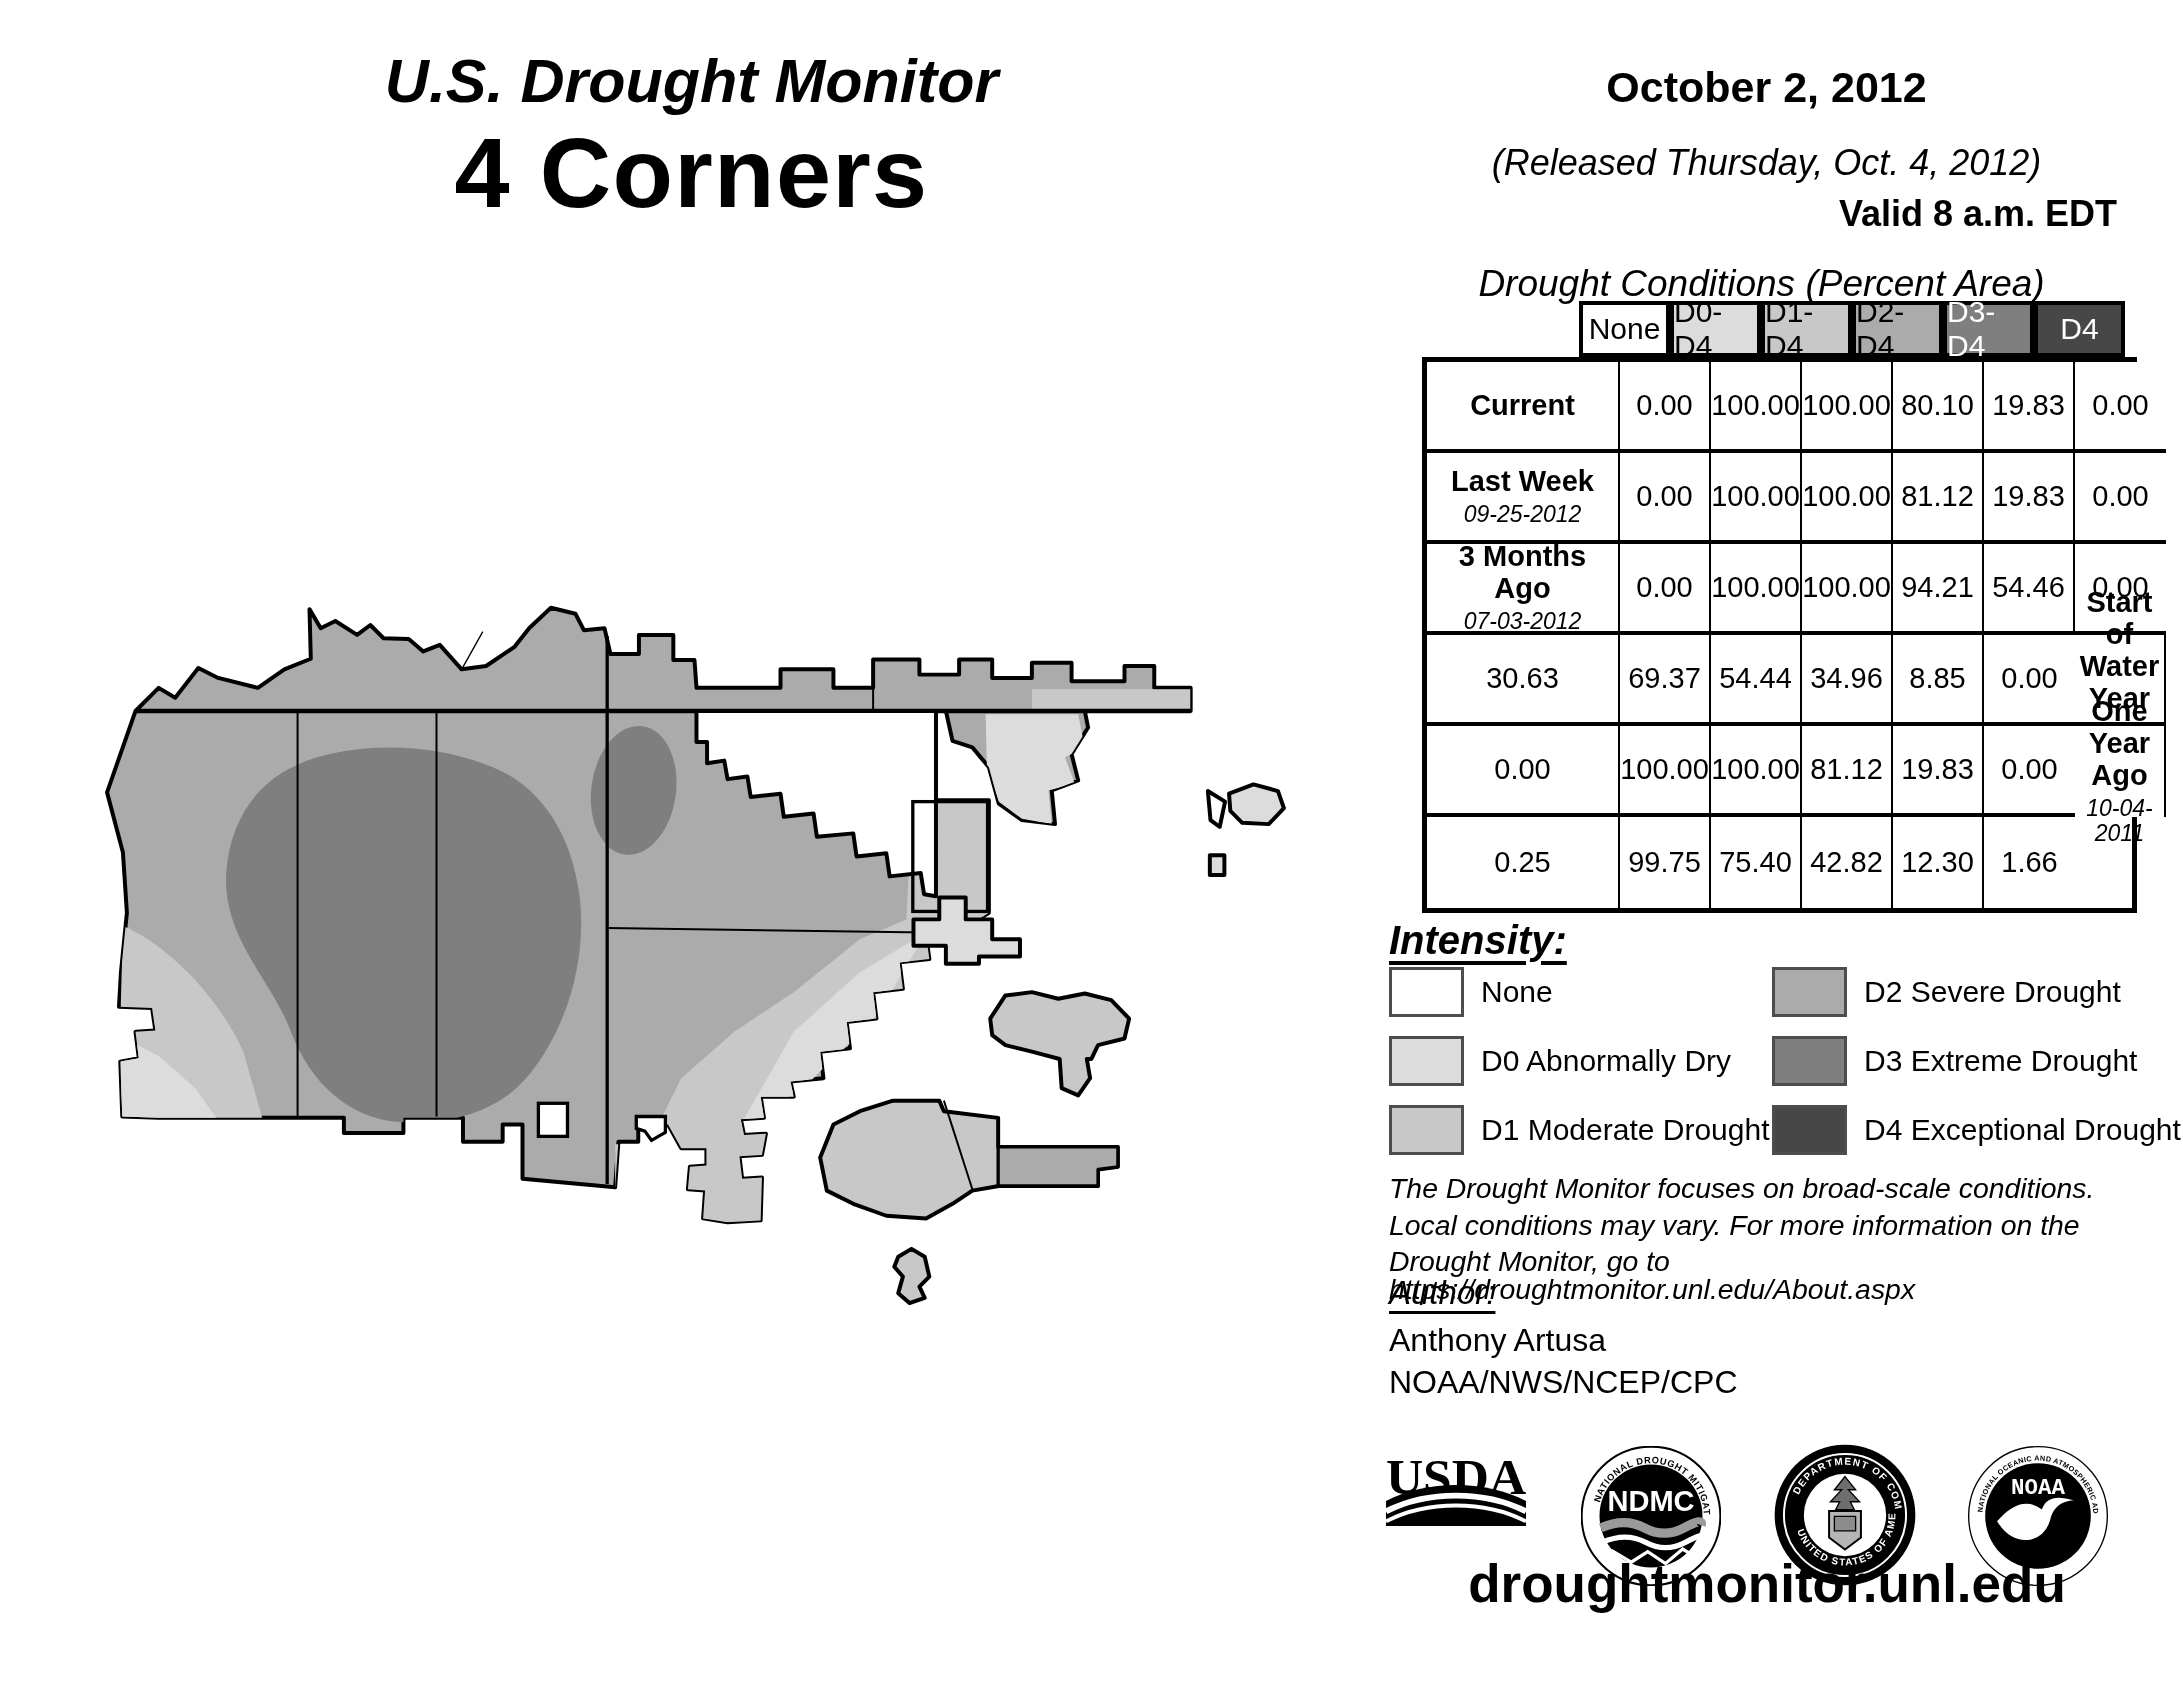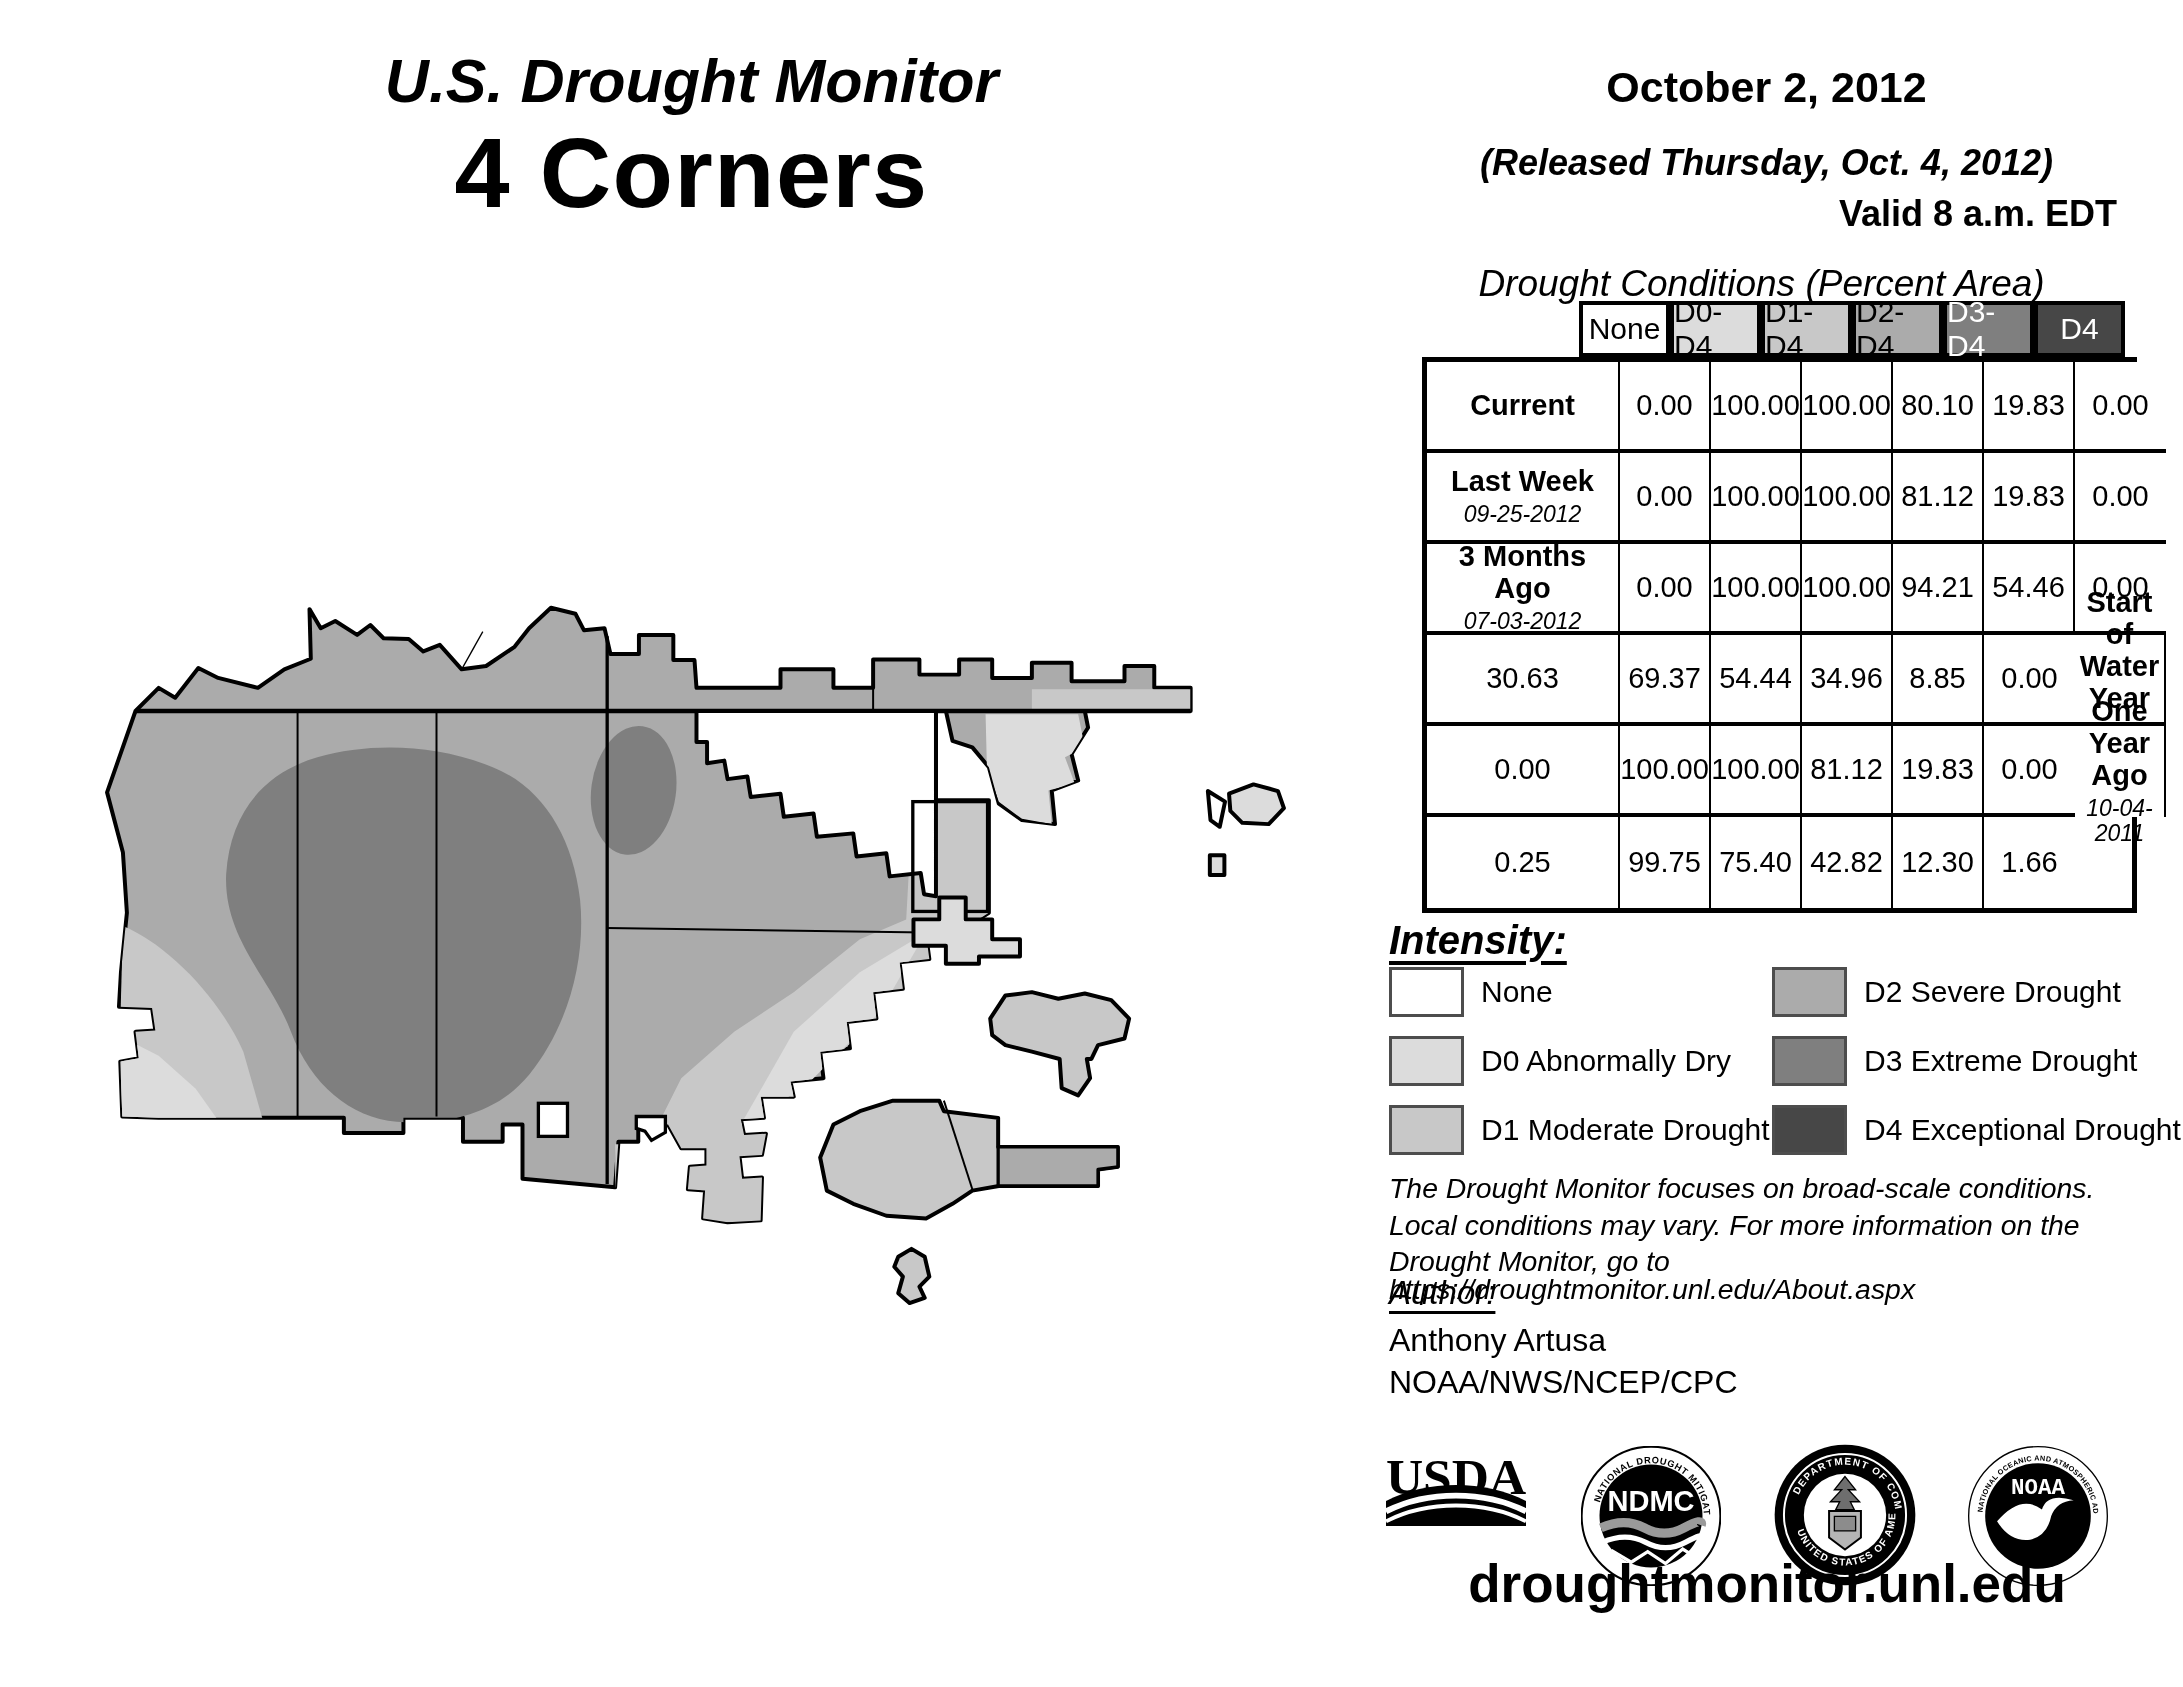--- a/index.html
+++ b/index.html
@@ -3,21 +3,21 @@
 <meta charset="utf-8">
 <style>
   html,body{margin:0;padding:0;background:#fff;}
   .page{position:relative;width:2183px;height:1687px;background:#ffffff;overflow:hidden;
         font-family:"Liberation Sans", sans-serif;color:#000;}
   .abs{position:absolute;}
   
   .title-main{left:344px;top:46px;width:695px;text-align:center;font-size:61px;font-weight:bold;font-style:italic;}
   .title-region{left:278px;top:116px;width:827px;text-align:center;font-size:99px;font-weight:bold;letter-spacing:1.3px;}
   .date-main{left:1416px;top:63px;width:701px;text-align:center;font-size:43px;font-weight:bold;}
-  .date-released{left:1416px;top:142px;width:701px;text-align:center;font-size:36px;font-weight:bold;font-style:italic;}
+  .date-released{left:1416px;top:142px;width:701px;text-align:center;font-size:36px;font-weight:normal;font-style:italic;}
   .date-valid{left:1416px;top:193px;width:701px;text-align:right;font-size:36px;font-weight:bold;}
   
   .tbl-title{left:1386px;top:263px;width:751px;text-align:center;font-size:37px;font-style:italic;}
   .tbl{left:1386px;top:301px;width:751px;}
   .tbl-head{display:flex;margin-left:193px;}
   .hc{box-sizing:border-box;width:91px;height:56px;border:4px solid #000;display:flex;align-items:center;justify-content:center;font-size:30px;}
   .hc.lt{color:#fff;}
   .tbl-body{box-sizing:border-box;border:5.3px solid #000;display:grid;
             grid-template-columns:193px repeat(6,91px);margin-left:36px;}
   .cell{box-sizing:border-box;height:91px;border-right:2px solid #000;border-bottom:4.6px solid #000;

